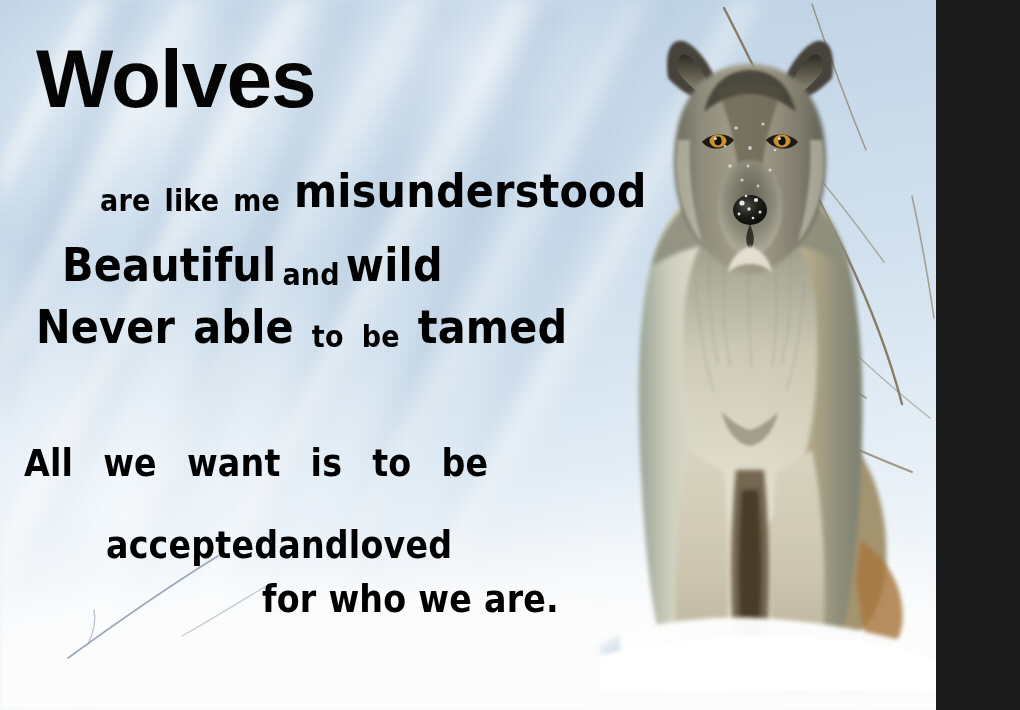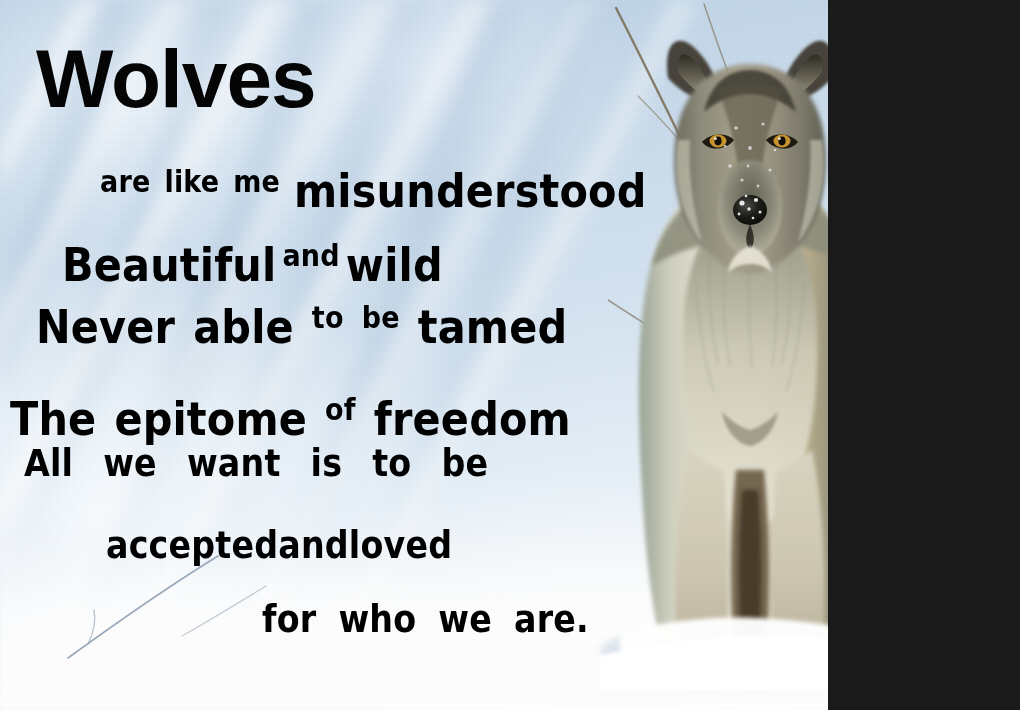--- a/index.html
+++ b/index.html
@@ -3,21 +3,21 @@
 <meta charset="utf-8">
 <title>Wolves Inspirational Quote</title>
 <style>
   html, body {
     margin: 0;
     padding: 0;
     background: #1a1a1a;
   }
   #poster {
     position: relative;
-    width: 828px;
+    width: 936px;
     height: 710px;
     overflow: hidden;
     font-family: "Liberation Sans", sans-serif;
     background: #cfe0ef;
   }
 
   
   .bg-layer {
     position: absolute;
     inset: 0;
@@ -103,21 +103,21 @@
     letter-spacing: .2px;
   }
   #title-wolves {
     left: 36px;
     top: 38px;
     font-family: "Liberation Sans", sans-serif;
     font-weight: 700;
     font-size: 82px;
     letter-spacing: -1px;
   }
-  .line-row { position: absolute; display: flex; align-items: flex-start; }
+  .line-row { position: absolute; display: flex; align-items: flex-end; }
   .big   { font-size: 46px; }
   .small { font-size: 30px; }
   .mid   { font-size: 37px; }
 </style>
 </head>
 <body>
 
 <div id="poster">
 
   <div class="bg-layer" id="bg-base"></div>
@@ -338,42 +338,36 @@
   </div>
 
   <div class="line-row" id="line-3" style="left:36px; top:300px; gap:18px;">
     <span class="uncial big">Never</span>
     <span class="uncial big">able</span>
     <span class="uncial small">to</span>
     <span class="uncial small">be</span>
     <span class="uncial big">tamed</span>
   </div>
 
-  <div class="line-row" id="line-4" style="left:10px; top:392px; gap:18px;">
-    <span class="uncial big">The</span>
-    <span class="uncial big">epitome</span>
-    <span class="uncial small">of</span>
-    <span class="uncial big">freedom</span>
-  </div>
 
   <div class="line-row" id="line-5" style="left:24px; top:442px; gap:30px;">
     <span class="uncial mid">All</span>
     <span class="uncial mid">we</span>
     <span class="uncial mid">want</span>
     <span class="uncial mid">is</span>
     <span class="uncial mid">to</span>
     <span class="uncial mid">be</span>
   </div>
 
   <div class="line-row" id="line-6" style="left:106px; top:524px; ">
     <span class="uncial mid">accepted</span>
     <span class="uncial mid">and</span>
     <span class="uncial mid">loved</span>
   </div>
 
-  <div class="line-row" id="line-7" style="left:262px; top:578px; gap:22px;margin-top:20px;">
+  <div class="line-row" id="line-7" style="left:262px; top:578px; gap:12px;">
     <span class="uncial mid">for</span>
     <span class="uncial mid">who</span>
     <span class="uncial mid">we</span>
     <span class="uncial mid">are.</span>
   </div>
 
 </div>
 
 </body></html>

